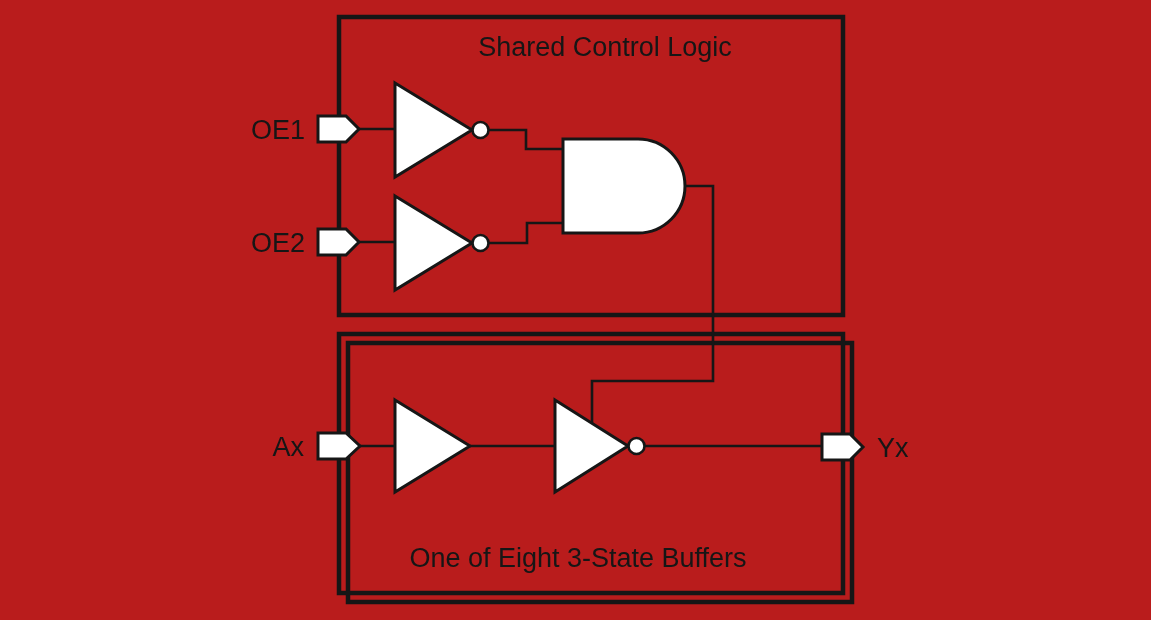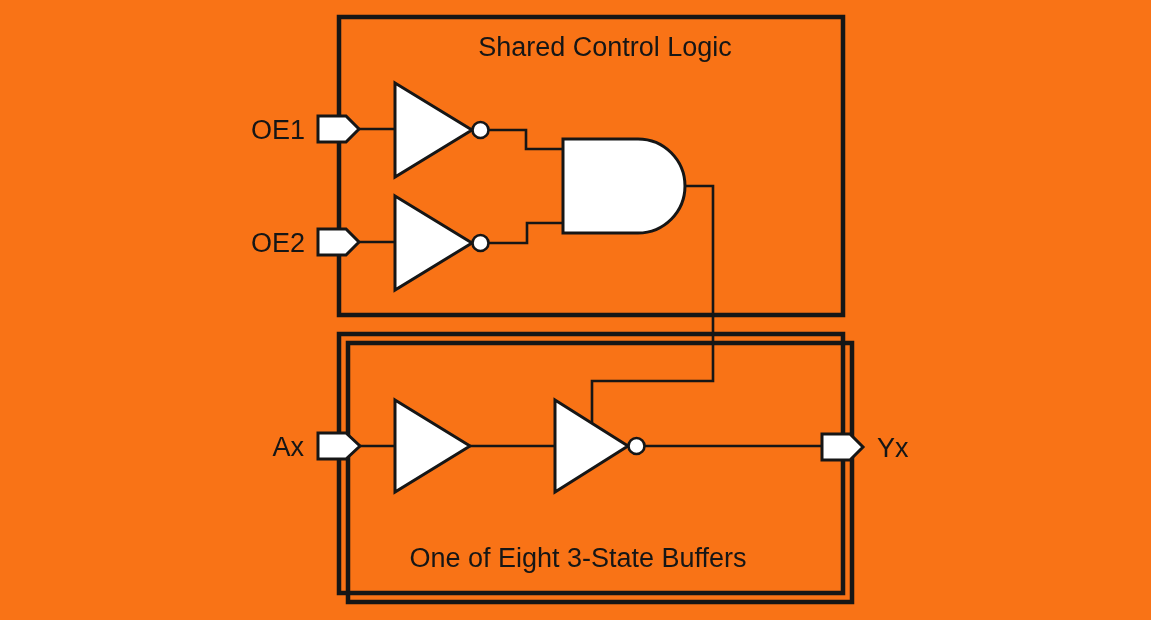--- a/index.html
+++ b/index.html
@@ -5,21 +5,21 @@
   html, body {
     margin: 0;
     padding: 0;
     background: #ffffff;
     font-family: "Liberation Sans", sans-serif;
   }
   .canvas {
     position: relative;
     width: 1151px;
     height: 620px;
-    background: #f97316;
+    background: #b91c1c;
     overflow: hidden;
   }
   svg { display: block; }
   .box-line   { fill: none; stroke: #161616; stroke-width: 4.5; }
   .wire       { fill: none; stroke: #161616; stroke-width: 2.6; }
   .gate       { fill: #ffffff; stroke: #161616; stroke-width: 3; stroke-linejoin: miter; }
   .bubble     { fill: #ffffff; stroke: #161616; stroke-width: 2.6; }
   .pin        { fill: #ffffff; stroke: #161616; stroke-width: 3; stroke-linejoin: miter; }
   .diagram-label {
     fill: #161616;

